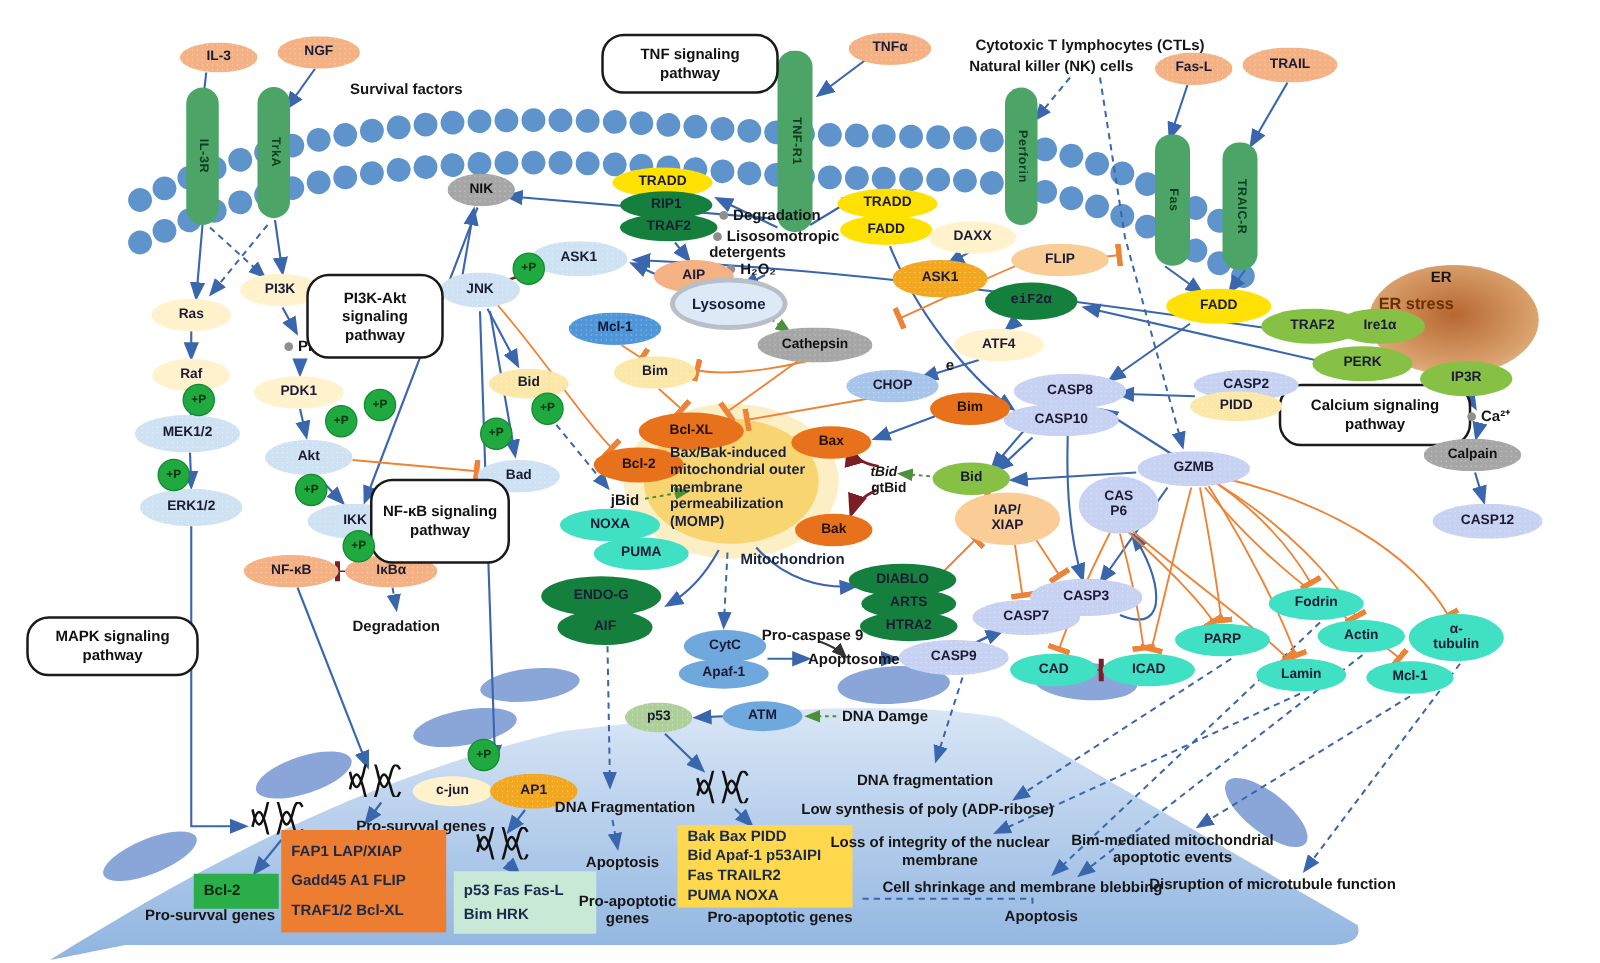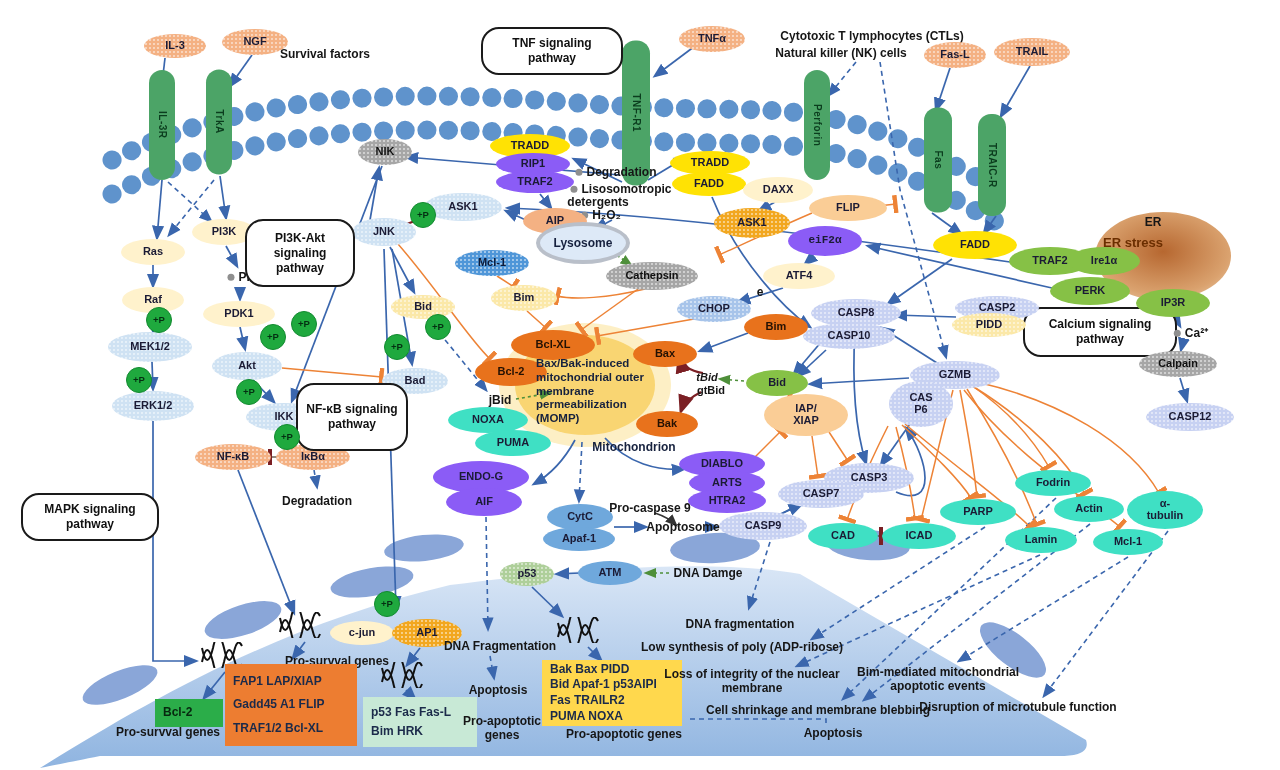--- a/index.html
+++ b/index.html
@@ -5,21 +5,21 @@
   html,body{margin:0;padding:0;background:#fff;}
   #stage{position:relative;width:1280px;height:770px;overflow:hidden;background:#fff;
          font-family:"Liberation Sans",sans-serif;}
   #wires{position:absolute;left:0;top:0;z-index:1;}
   .node{position:absolute;transform:translate(-50%,-50%);display:flex;flex-direction:column;
         align-items:center;justify-content:center;text-align:center;font-weight:bold;
         font-size:11px;color:#1b1b35;border-radius:50%;line-height:1.05;z-index:4;}
   .dotted{background-image:radial-gradient(rgba(255,255,255,.5) .7px,transparent .8px);background-size:4px 4px;}
   .salmon{background-color:#F4B183;}
   .yellow{background-color:#FFE204;}
-  .green{background-color:#8b5cf6;}
+  .green{background-color:#15803d;}
   .green2{background-color:#86C146;}
   .cream{background-color:#FFF2CC;}
   .paleyellow{background-color:#FBE8A8;}
   .lblue{background-color:#CFE2F3;}
   .blue{background-color:#6FA8DC;}
   .blue2{background-color:#4F96D8;color:#0d1b3a;}
   .chop{background-color:#A7C4EA;}
   .grey{background-color:#A6A6A6;color:#111;}
   .orange{background-color:#E8721C;color:#241103;}
   .teal{background-color:#3FE0C4;}
@@ -265,21 +265,21 @@
         <path d="M2,6 Q7,30 13,6 Q18,-18 24,6 Q29,30 35,6 Q38,-4 42,4" stroke="#111" stroke-width="2" fill="none"></path>
       </svg></div>
 <div class="helix" style="left:578px;top:632px"><svg width="44" height="26" viewBox="0 0 44 26">
         <path d="M2,20 Q7,-4 13,20 Q18,44 24,20 Q29,-4 35,20 Q38,32 42,22" stroke="#111" stroke-width="2" fill="none"></path>
         <path d="M2,6 Q7,30 13,6 Q18,-18 24,6 Q29,30 35,6 Q38,-4 42,4" stroke="#111" stroke-width="2" fill="none"></path>
       </svg></div>
 
 <div id="nodes">
       <div class="node salmon dotted" style="left: 175px; top: 46px; width: 62px; height: 24px;">IL-3</div>
       <div class="node salmon dotted" style="left: 255px; top: 42px; width: 66px; height: 26px;">NGF</div>
-      <div class="txt" style="left: 325px; top: 54px;">Survival factors</div>
+      <div class="txt" style="left: 325px; top: 71px;">Survival factors</div>
       <div class="node salmon dotted" style="left: 712px; top: 39px; width: 66px; height: 26px;">TNFα</div>
       <div class="txt" style="left: 872px; top: 36px;">Cytotoxic T lymphocytes (CTLs)</div>
       <div class="txt" style="left: 841px; top: 53px;">Natural killer (NK) cells</div>
       <div class="node salmon dotted" style="left: 955px; top: 55px; width: 62px; height: 26px;">Fas-L</div>
       <div class="node salmon dotted" style="left: 1032px; top: 52px; width: 76px; height: 28px;">TRAIL</div>
       <div class="pbox" style="left: 552px; top: 51px; width: 126px; height: 40px;">TNF signaling pathway</div>
       <div class="node rec" style="left: 162px; top: 125px; width: 26px; height: 110px;">IL-3R</div>
       <div class="node rec" style="left: 219px; top: 122px; width: 26px; height: 105px;">TrkA</div>
       <div class="node rec" style="left: 636px; top: 113px; width: 28px; height: 145px;">TNF-R1</div>
       <div class="node rec" style="left: 817px; top: 125px; width: 26px; height: 110px;">Perforin</div>
@@ -349,21 +349,21 @@
       <div class="node purple dotted" style="left: 849px; top: 336px; width: 92px; height: 26px;">CASP10</div>
       <div class="node purple dotted" style="left: 997px; top: 308px; width: 84px; height: 24px;">CASP2</div>
       <div class="node paleyellow dotted" style="left: 989px; top: 325px; width: 74px; height: 24px;">PIDD</div>
       <div class="node purple dotted" style="left: 955px; top: 375px; width: 90px; height: 28px;">GZMB</div>
       <div class="node orange" style="left: 776px; top: 327px; width: 64px; height: 26px;">Bim</div>
       <div class="node green2" style="left: 777px; top: 383px; width: 62px; height: 26px;">Bid</div>
       <div class="node flipc" style="left: 806px; top: 415px; width: 84px; height: 42px;">
         <div>IAP/</div>
         <div>XIAP</div>
       </div>
-      <div class="node purple dotted" style="left: 921px; top: 404px; width: 64px; height: 46px;">
+      <div class="node purple dotted" style="left: 895px; top: 404px; width: 64px; height: 46px;">
         <div>CAS</div>
         <div>P6</div>
       </div>
       <div class="node green" style="left: 722px; top: 464px; width: 86px; height: 26px;">DIABLO</div>
       <div class="node green" style="left: 727px; top: 483px; width: 76px; height: 24px;">ARTS</div>
       <div class="node green" style="left: 727px; top: 501px; width: 78px; height: 24px;">HTRA2</div>
       <div class="node purple dotted" style="left: 869px; top: 478px; width: 90px; height: 30px;">CASP3</div>
       <div class="node purple dotted" style="left: 821px; top: 494px; width: 86px; height: 28px;">CASP7</div>
       <div class="node purple dotted" style="left: 763px; top: 526px; width: 88px; height: 28px;">CASP9</div>
       <div class="node green" style="left: 481px; top: 477px; width: 96px; height: 32px;">ENDO-G</div>

